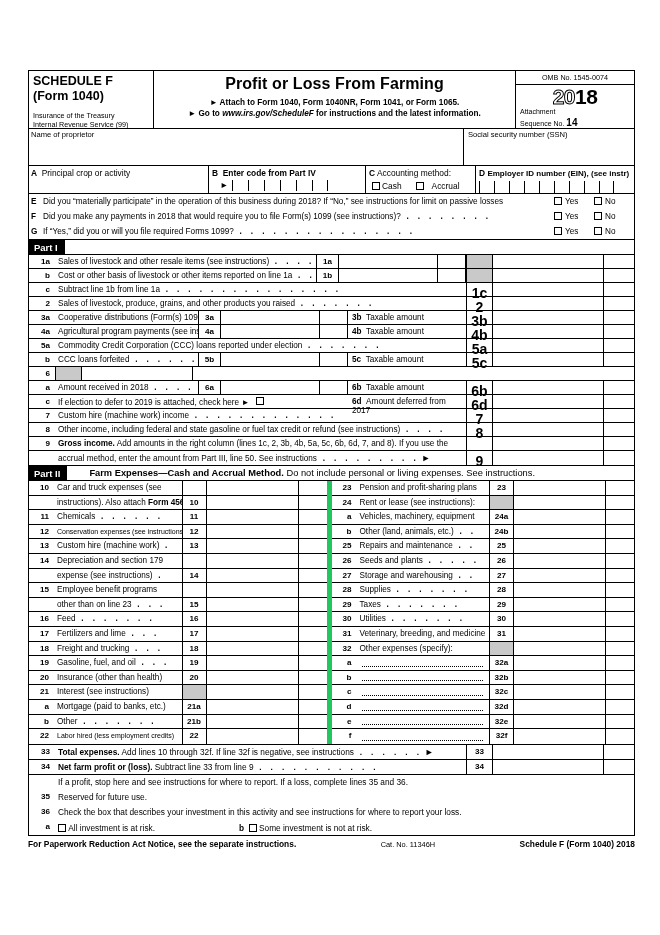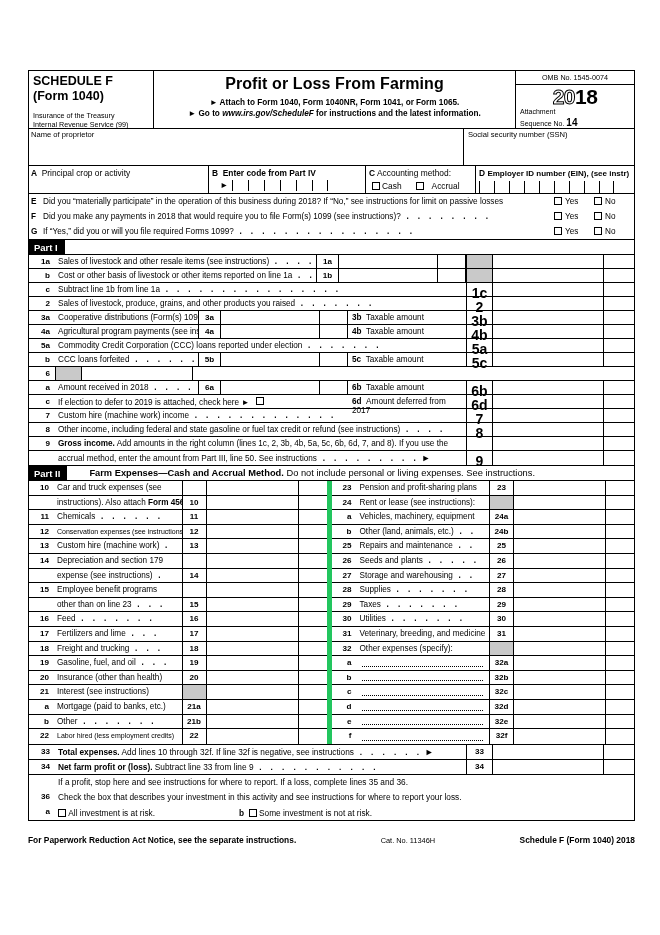--- a/index.html
+++ b/index.html
@@ -104,21 +104,21 @@
   .trow { display:flex; border-bottom:1px solid #000; height:15px; }
   .tn { width:26px; font-size:8.1px; font-weight:bold; text-align:right; padding-right:5px; padding-top:2px; }
   .tt { flex:1; font-size:8.3px; padding-top:2px; padding-left:3px; overflow:hidden; white-space:nowrap; }
   .tnum { width:26px; border-left:1px solid #000; font-size:8.1px; font-weight:bold;
           text-align:center; padding-top:2px; }
   .tbox { width:112px; border-left:1px solid #000; border-right:1px solid #000; }
   .tcents { width:30px; }
   .plain { display:flex; height:15px; }
 
   
-  .foot { display:flex; align-items:flex-start; margin-top:14px; font-size:8.4px; }
+  .foot { display:flex; align-items:flex-start; margin-top:3px; font-size:8.4px; }
   .f1 { font-weight:bold; }
   .f2 { margin-left:auto; margin-right:auto; font-size:7.4px; padding-top:1px; }
   .f3 { font-weight:bold; }
 </style>
 </head>
 <body>
 
 <div class="page">
 
   <div class="masthead">
@@ -654,20 +654,24 @@
     <div class="tt"><span class="b">Net farm profit or (loss).</span> Subtract line 33 from line 9<span class="dots">   .    .    .    .    .    .    .    .    .    .    .</span></div>
     <div class="tnum">34</div>
     <div class="tbox"></div>
     <div class="tcents"></div>
   </div>
       <div class="plain">
       <div class="tn"></div>
       <div class="tt">If a profit, stop here and see instructions for where to report. If a loss, complete lines 35 and 36.</div>
     </div>
       <div class="plain">
+      <div class="tn">35</div>
+      <div class="tt">Reserved for future use.</div>
+    </div>
+      <div class="plain">
       <div class="tn">36</div>
       <div class="tt">Check the box that describes your investment in this activity and see instructions for where to report your loss.</div>
     </div>
       <div class="plain">
   <div class="tn">a</div>
   <div class="tt" style="display:flex;align-items:center;font-size:8.3px">
     <span class="ck"></span>&nbsp;
     <span>All investment is at risk.</span>
     <span class="b" style="margin-left:84px">b</span>&nbsp;&nbsp;
     <span class="ck"></span>&nbsp;

